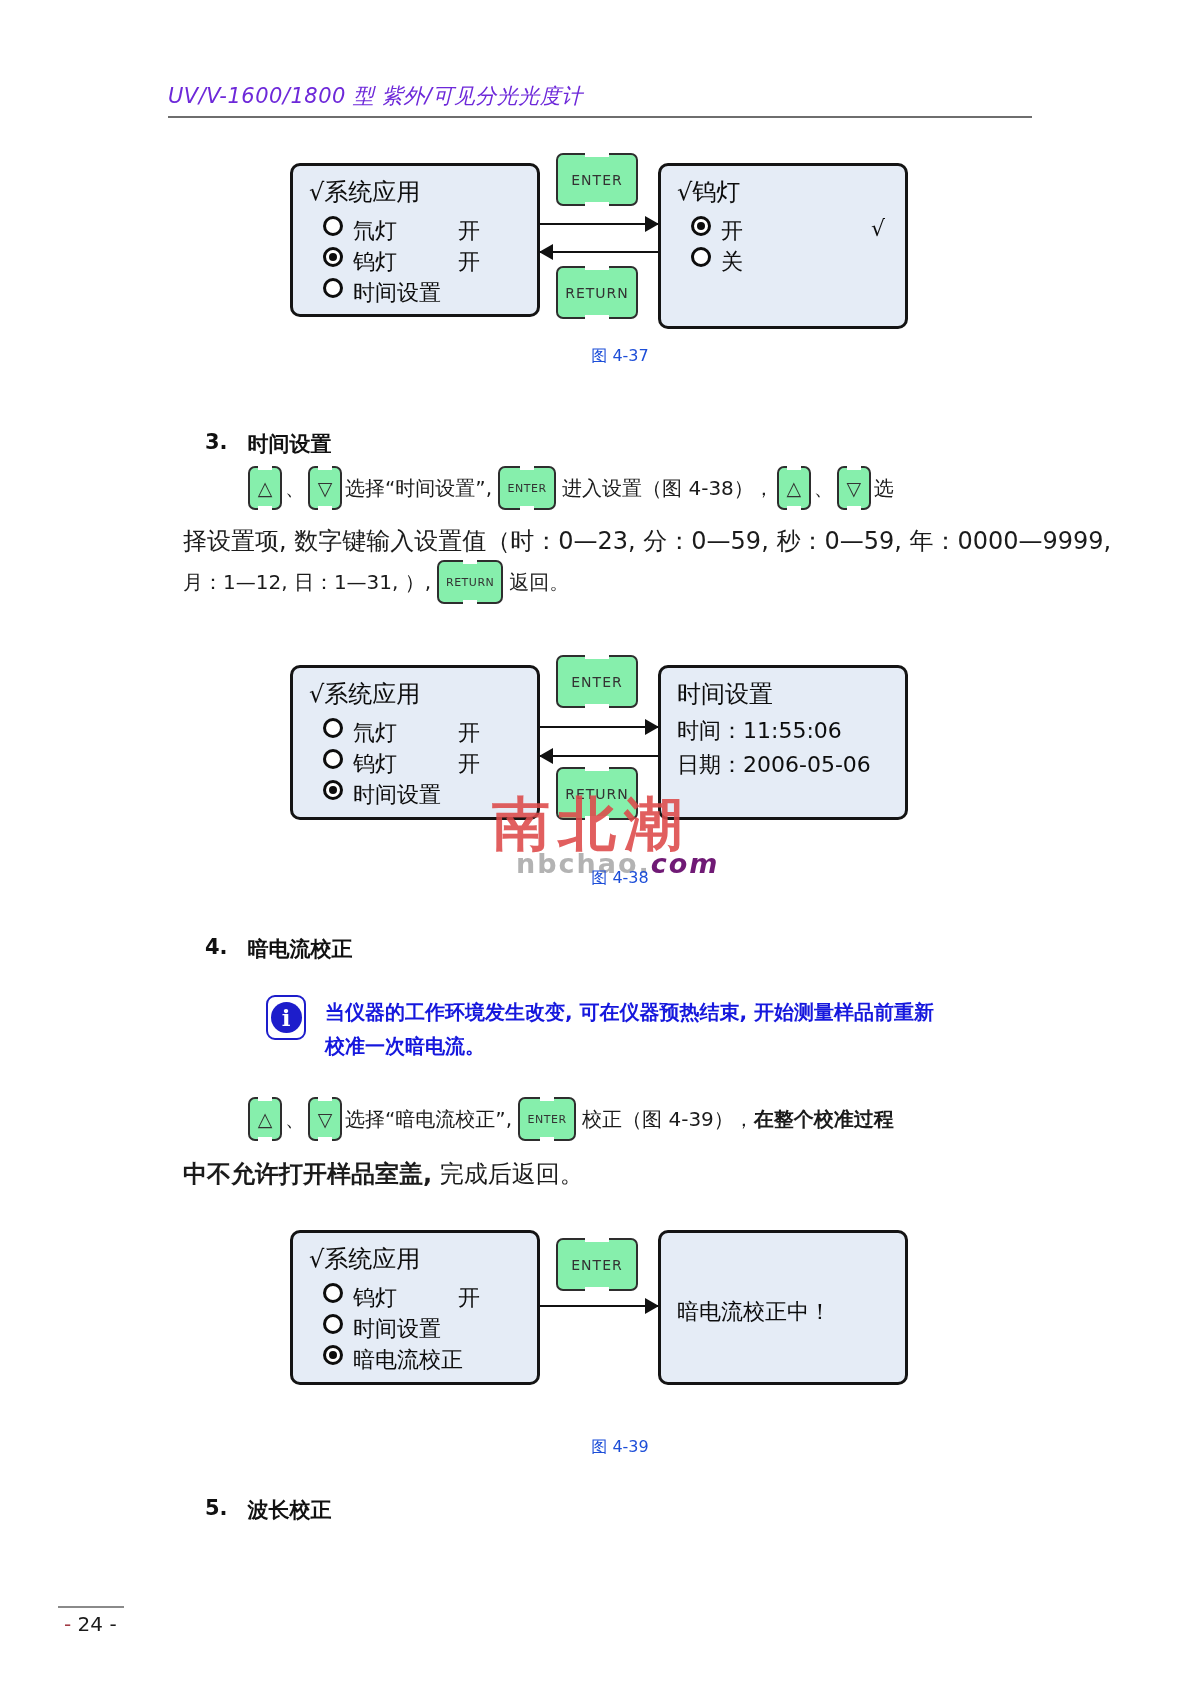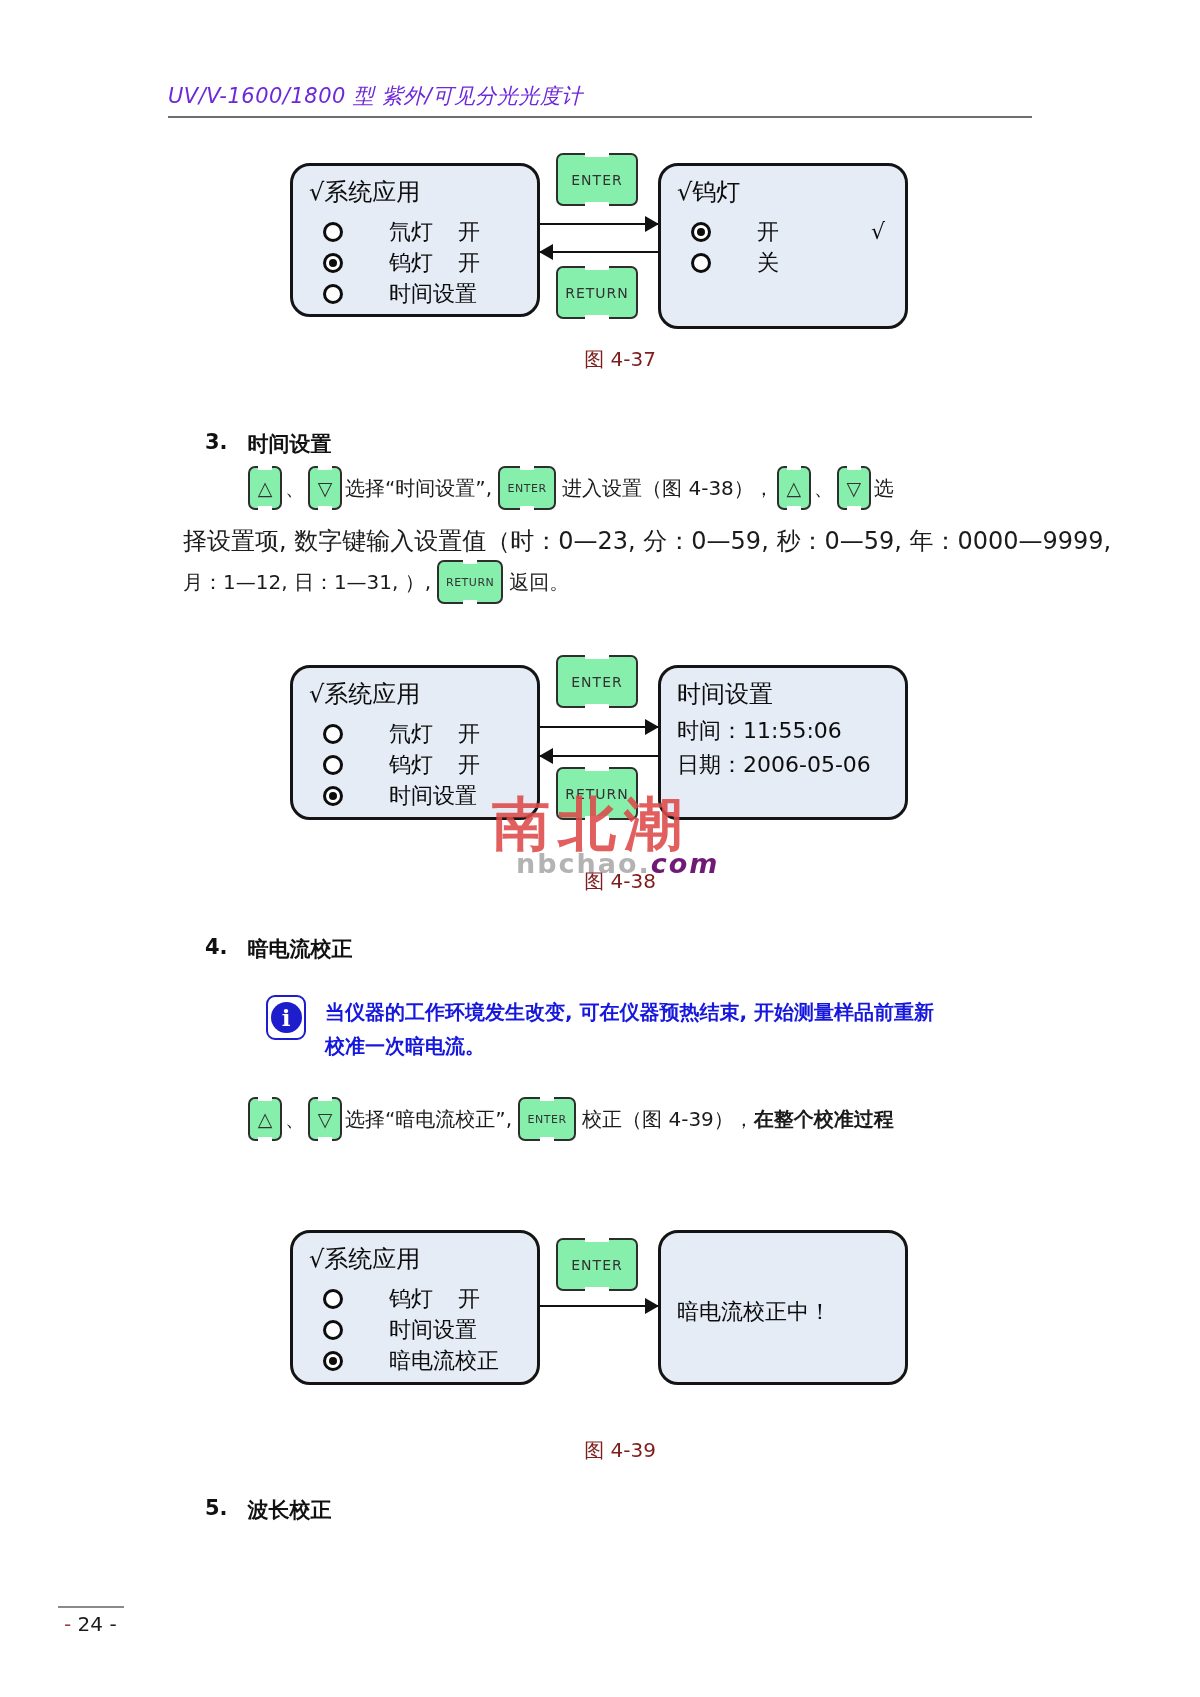--- a/index.html
+++ b/index.html
@@ -5,24 +5,24 @@
   html,body { margin:0; padding:0; background:#ffffff; }
   .page {
     position:relative; width:1200px; height:1697px; background:#ffffff;
     font-family:"DejaVu Sans", sans-serif; color:#1b1b1b; overflow:hidden;
   }
   
   .hdr-title { position:absolute; left:168px; top:82px; font-size:21px; color:#6d28d9; letter-spacing:0.5px;font-style:italic; }
   .hdr-rule  { position:absolute; left:168px; top:116px; width:864px; height:2px; background:#6e6e6e; }
 
   
-  .scr { position:absolute; width:250px; background:#e5ecf6; border:3px solid #141414; border-radius:20px; box-sizing:border-box; }
+  .scr { position:absolute; width:250px; background:#e5ecf6; border:3px solid #141414; border-radius:10px; box-sizing:border-box; }
   .scr-title { margin:10px 0 0 16px; font-size:24px; color:#0d0d0d; }
   .scr-body  { margin:8px 0 0 30px; }
-  .scr-item  { position:relative; display:flex; align-items:center; height:31px; font-size:22px; color:#0d0d0d;gap:36px; }
+  .scr-item  { position:relative; display:flex; height:31px; font-size:22px; color:#0d0d0d; }
   .radio { width:14px; height:14px; border:3px solid #0d0d0d; border-radius:50%; background:#fff; position:relative; flex:0 0 auto; }
   .radio.sel::after { content:""; position:absolute; left:3px; top:3px; width:8px; height:8px; border-radius:50%; background:#0d0d0d; }
   .scr-label { margin-left:10px; white-space:nowrap; }
   .scr-state { position:absolute; left:135px; white-space:nowrap; }
   .state-far .scr-state { left:180px; }
   .scr-row { margin:4px 0 0 16px; font-size:22px; color:#0d0d0d; white-space:nowrap; }
   .scr-row.first { margin-top:6px; }
   .scr-msg { margin:64px 0 16px 16px; font-size:22px; color:#0d0d0d; }
 
   
@@ -36,21 +36,21 @@
   .key-word.wide { width:66px; }
   .key-sm::before, .key-sm::after, .key-word::before, .key-word::after { width:14px; }
 
   
   .arr { position:absolute; width:118px; height:2px; background:#111; }
   .arr.r::after { content:""; position:absolute; right:-1px; top:-7px; width:0; height:0;
                   border-left:14px solid #111; border-top:8px solid transparent; border-bottom:8px solid transparent; }
   .arr.l::after { content:""; position:absolute; left:-1px; top:-7px; width:0; height:0;
                   border-right:14px solid #111; border-top:8px solid transparent; border-bottom:8px solid transparent; }
 
-  .fig-cap { position:absolute; left:520px; width:200px; text-align:center; font-size:20px; color:#7f1d1d; z-index:3; }
+  .fig-cap { position:absolute; left:520px; width:200px; text-align:center; font-size:16px; color:#1d4ed8; z-index:3; }
 
   
   .sec-head { position:absolute; display:flex; font-size:21px; font-weight:bold; color:#111; }
   .sec-num { margin-right:20px; }
   .irow { position:absolute; display:flex; align-items:center; font-size:20px; color:#1b1b1b; white-space:nowrap; }
   .pline { position:absolute; font-size:24px; color:#1b1b1b; white-space:nowrap; }
   .bold { font-weight:bold; }
 
   
   .info-icon { position:absolute; left:266px; top:995px; width:40px; height:45px; border:2px solid #1d1dcb; border-radius:9px;
@@ -227,20 +227,23 @@
     <span class="key key-sm">
         <span>▽</span>
       </span>
     <span>选择“暗电流校正”,</span>
     <span class="key key-word">
         <span>ENTER</span>
       </span>
     <span>校正（图 4-39），</span>
     <span class="bold">在整个校准过程</span>
   </div>
+  <div class="pline" style="left:183px; top:1158px;">
+    <span class="bold">中不允许打开样品室盖,</span><span> 完成后返回。</span>
+  </div>
 
   <div class="scr" style="left:290px; top:1230px; height:155px;">
     <div class="scr-title">√系统应用</div>
     <div class="scr-body">
       <div class="scr-item">
         <span class="radio"></span>
         <span class="scr-label">钨灯</span>
         <span class="scr-state">开</span>
       </div>
       <div class="scr-item">

